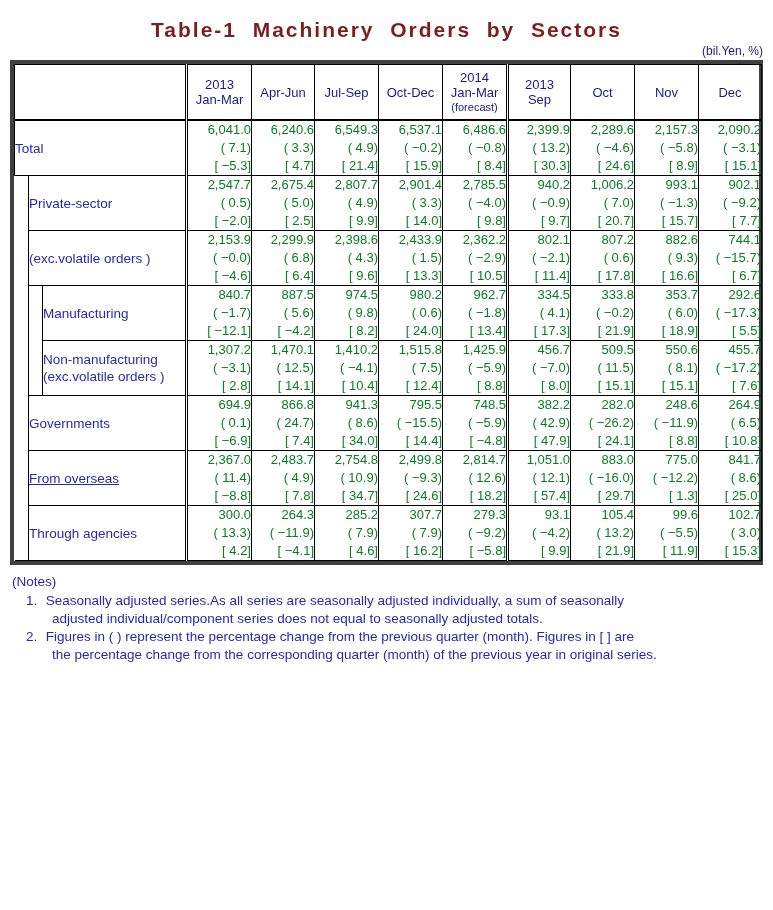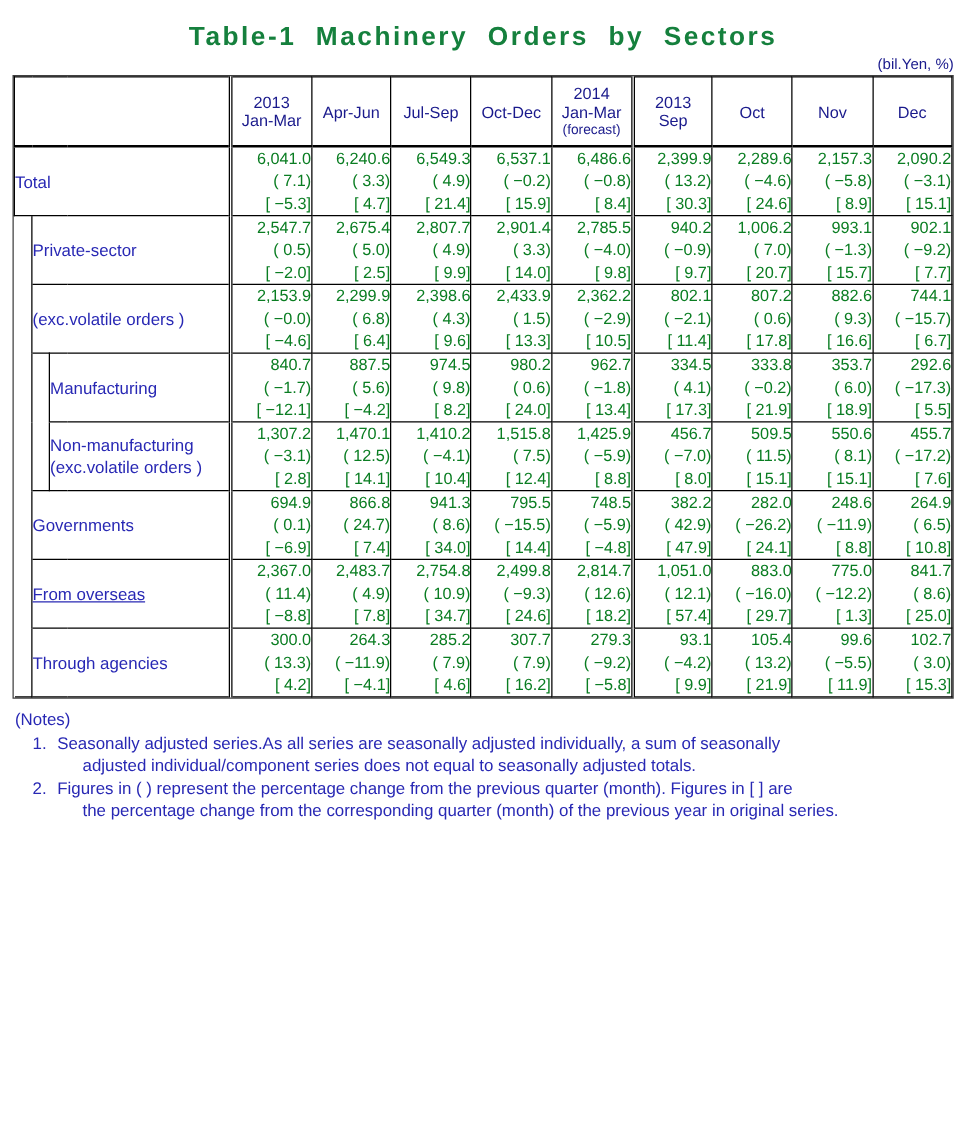--- a/index.html
+++ b/index.html
@@ -10,41 +10,41 @@
   body {
     width: 773px;
     height: 910px;
     font-family: "Liberation Sans", sans-serif;
     position: relative;
     overflow: hidden;
   }
 
   #page-title {
     text-align: center;
-    color: #15803d;
+    color: #7f1d1d;
     font-size: 21px;
     font-weight: bold;
     letter-spacing: 2px;
     padding-top: 18px;
     padding-bottom: 2px;
     white-space: pre;
   }
 
   #unit-label {
     text-align: right;
     color: #1a1a8c;
     font-size: 12px;
     padding-right: 10px;
     padding-bottom: 2px;
   }
 
   
   .tbl-wrap {
     margin: 0 10px;
-    border: 1px solid #404040;
+    border: 4px solid #404040;
   }
   table.main {
     border-collapse: collapse;
     width: 100%;
     table-layout: fixed;
   }
   table.main td, table.main th {
     border: 1px solid #000;
     padding: 0;
     vertical-align: middle;
@@ -97,21 +97,21 @@
   #notes {
     margin: 8px 0 0 12px;
     color: #2828b4;
     font-size: 13.5px;
     line-height: 18px;
   }
   #notes .nhead { margin-bottom: 1px; }
   #notes ol { list-style: none; margin: 0; padding: 0; }
   #notes li { margin: 0 0 0 14px; text-indent: 0; padding-left: 0; }
   #notes li .n { display: inline-block; width: 16px; }
-  #notes li .cont { display: block; margin-left: 40px; }
+  #notes li .cont { display: block; margin-left: 26px; }
 </style>
 </head>
 <body>
 
 <div id="page-title">Table-1  Machinery  Orders  by  Sectors</div>
 <div id="unit-label">(bil.Yen, %)</div>
 
 <div class="tbl-wrap">
   <table class="main">
     <colgroup>

